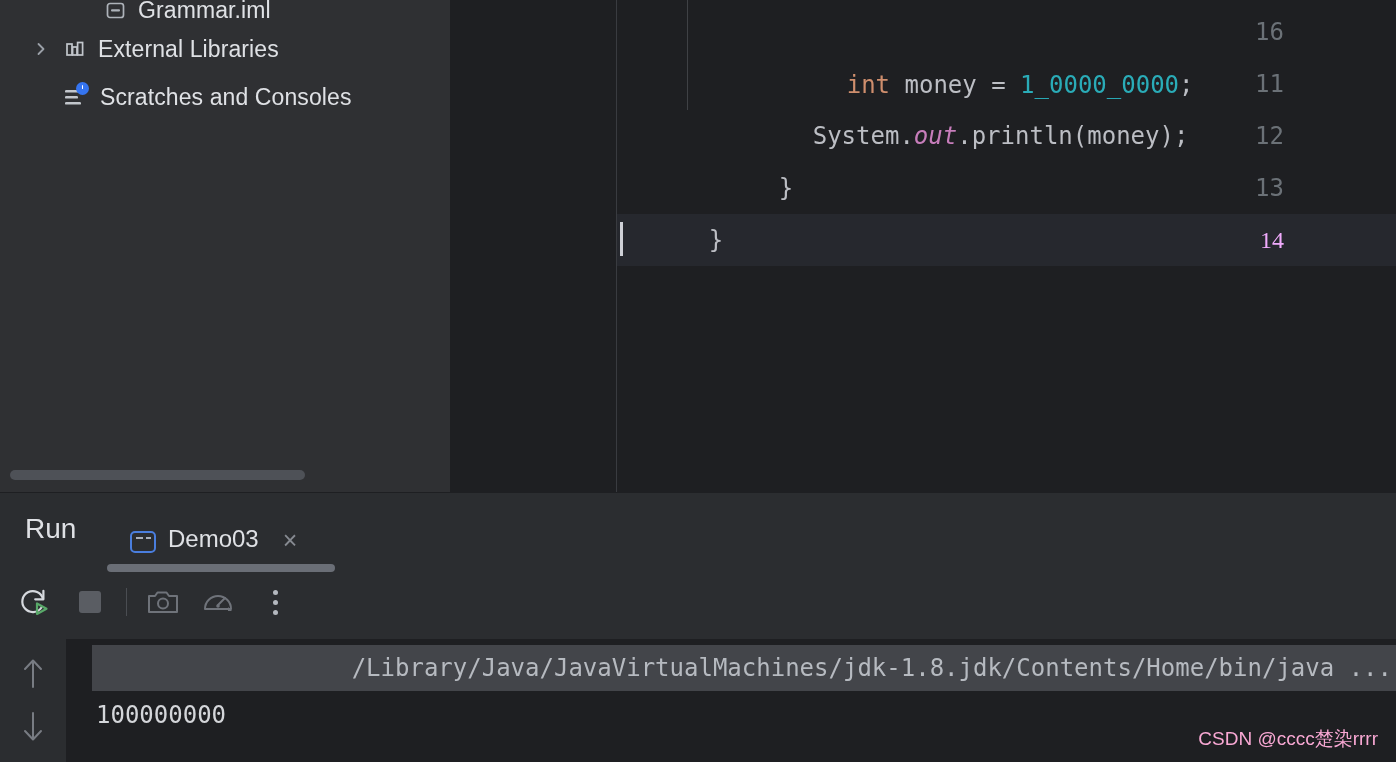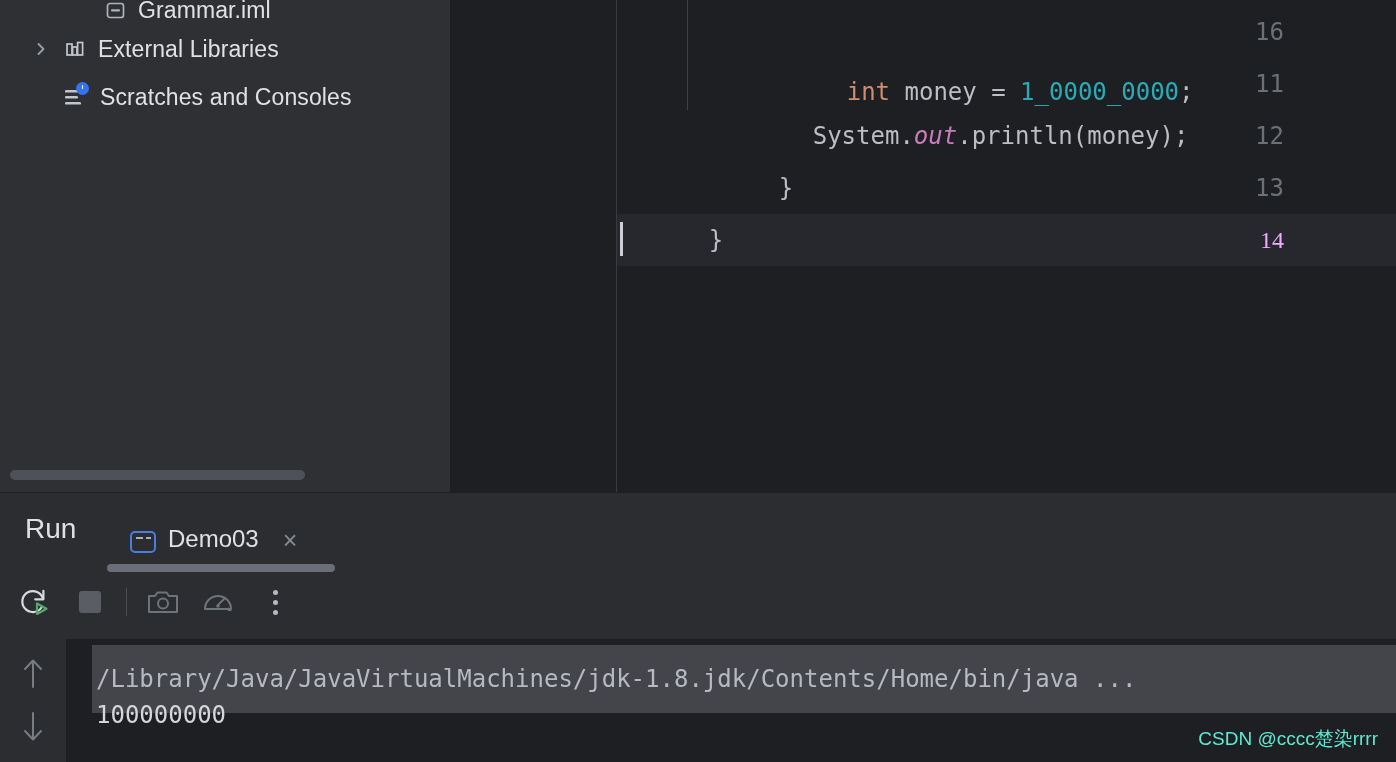--- a/index.html
+++ b/index.html
@@ -176,28 +176,28 @@
     position: absolute; left: 66px; top: 0;
     width: 1330px; height: 123px;
   }
   .con-line {
     position: absolute; left: 0;
     font-family: "DejaVu Sans Mono", monospace;
     font-size: 24px; line-height: 44px; color: #bcbec4;
     white-space: pre;
   }
   #con-line-0 {
-    top: 6px; left: 26px; padding: 12px 4px;
-    background: #43454a; color: #b6bac0; width: 1304px;
+    top: 6px; left: 26px; padding: 1px 4px;
+    background: #43454a; color: #b6bac0; width: 1304px; text-align: right;
   }
   #con-line-1 { top: 54px; left: 30px; color: #d4d6da; }
 
   #watermark {
     position: absolute; right: 18px; bottom: 10px;
-    font-size: 19px; color: #5eead4;
+    font-size: 19px; color: #f9a8d4;
     font-family: "Liberation Sans", sans-serif;
   }
 </style>
 </head>
 <body>
 
 <div id="app">
 
   <div id="sidebar">
 
@@ -251,21 +251,21 @@
     <div id="gutter"></div>
     <div id="gutter-sep"></div>
     <div id="indent-guide"></div>
 
     <div class="ln" style="top:6px">16</div>
     <div class="ln" style="top:58px">11</div>
     <div class="ln" style="top:110px">12</div>
     <div class="ln" style="top:162px">13</div>
     <div class="ln cur" style="top:214px">14</div>
 
-    <div class="code-line" style="top:14px;padding-left:144px">
+    <div class="code-line" style="top:7px;padding-left:144px">
       <span class="kw">int</span><span class="plain"> money = </span><span class="num">1_0000_0000</span><span class="plain">;</span>
     </div>
 
     <div class="code-line" style="top:58px;padding-left:110px">
       <span class="plain">System.</span><span class="fieldi">out</span><span class="plain">.println(money);</span>
     </div>
 
     <div class="code-line" style="top:110px;padding-left:76px">
       <span class="plain">}</span>
     </div>

